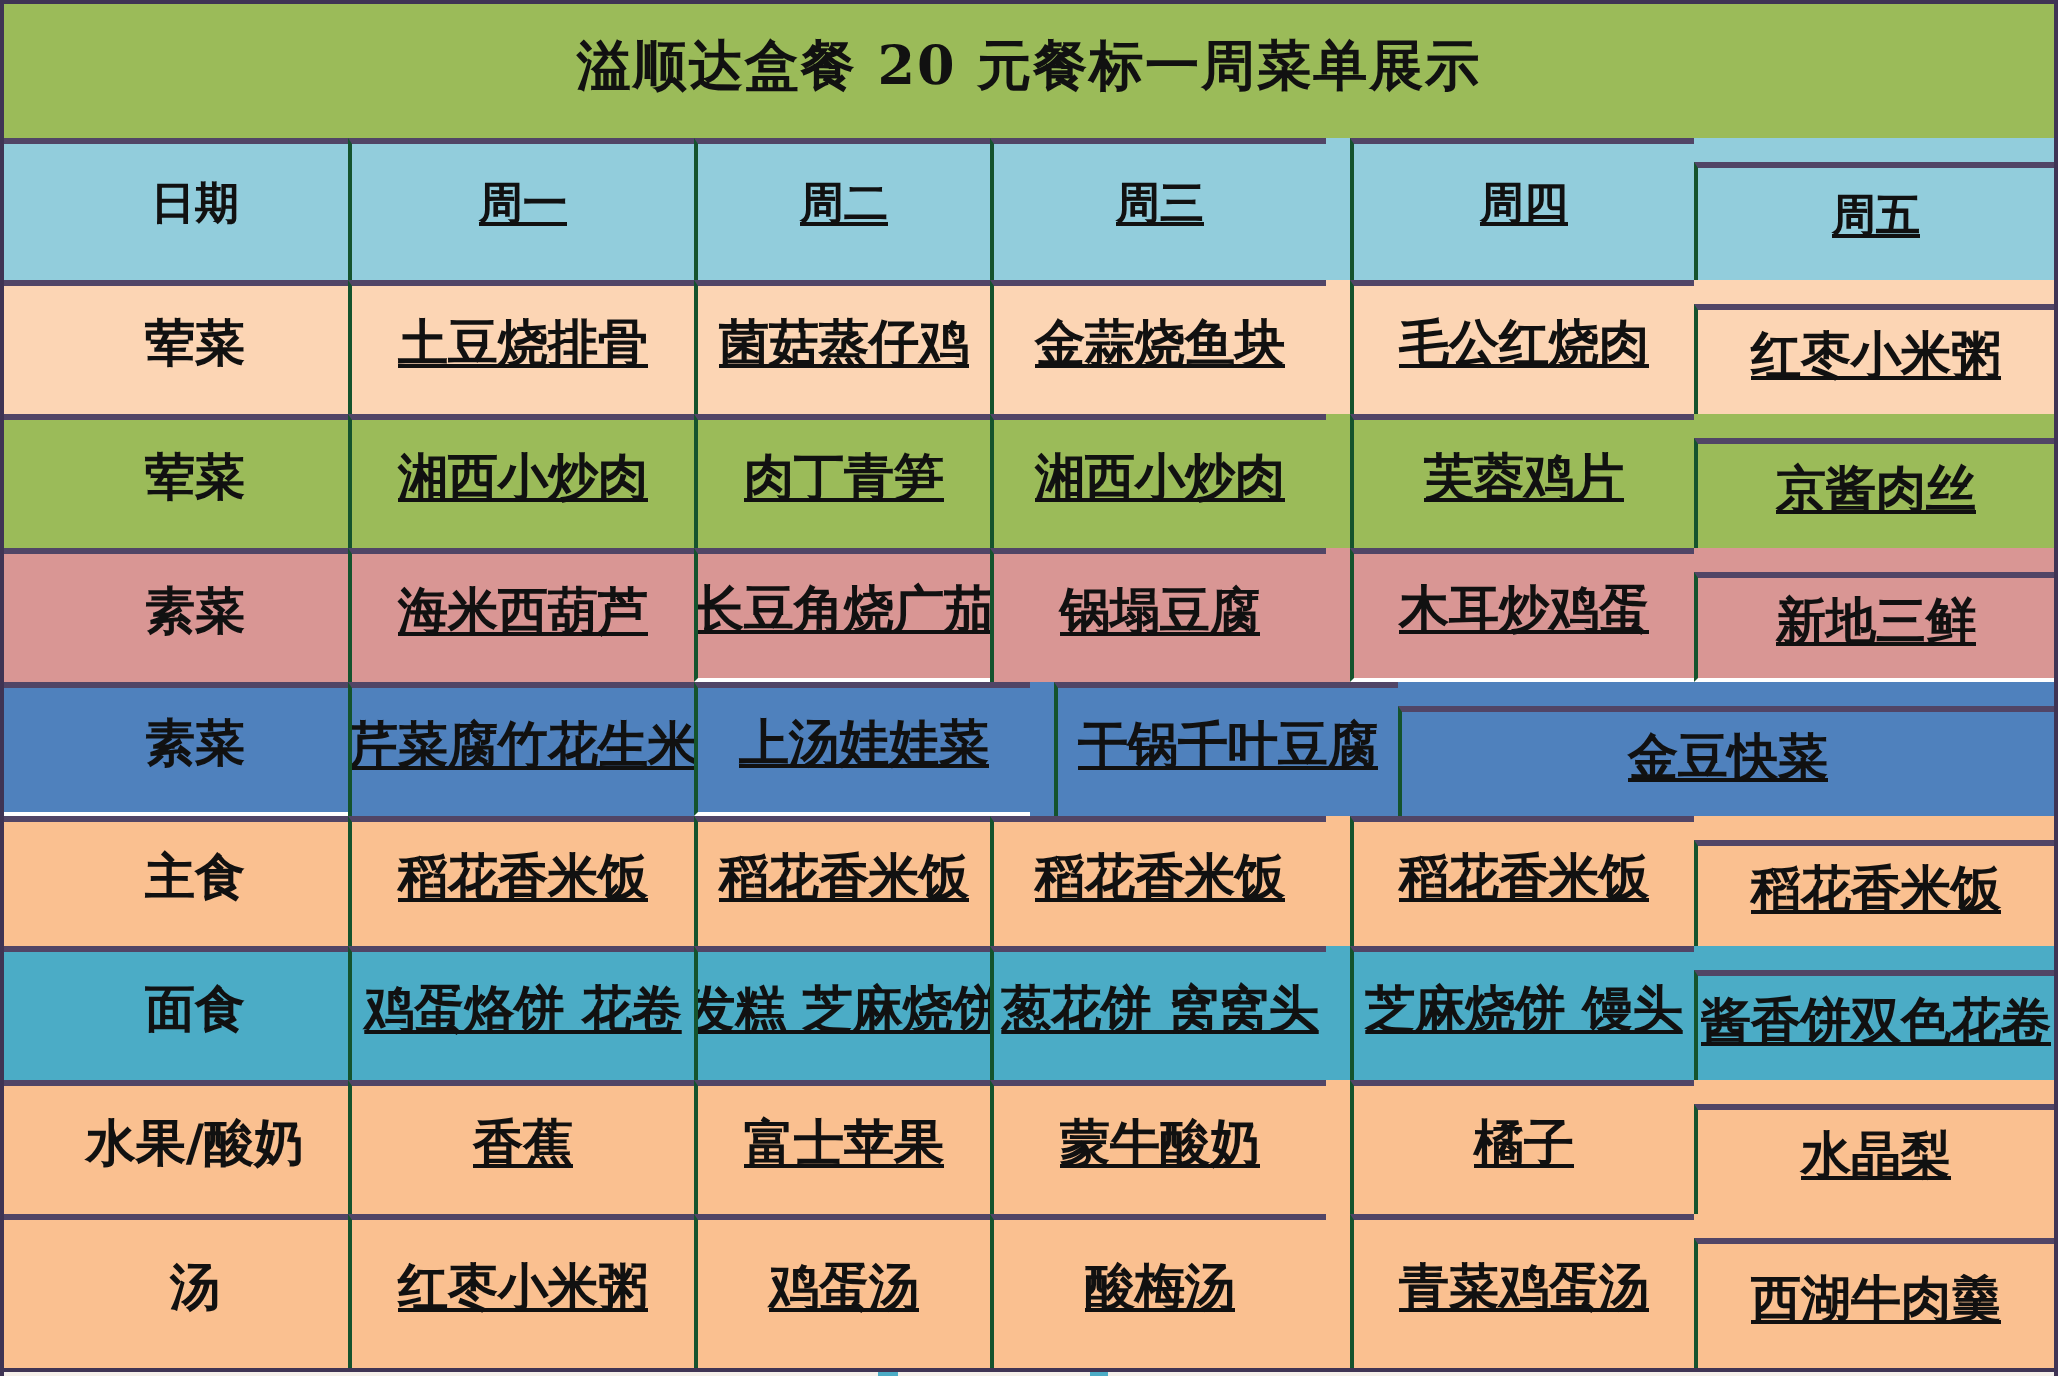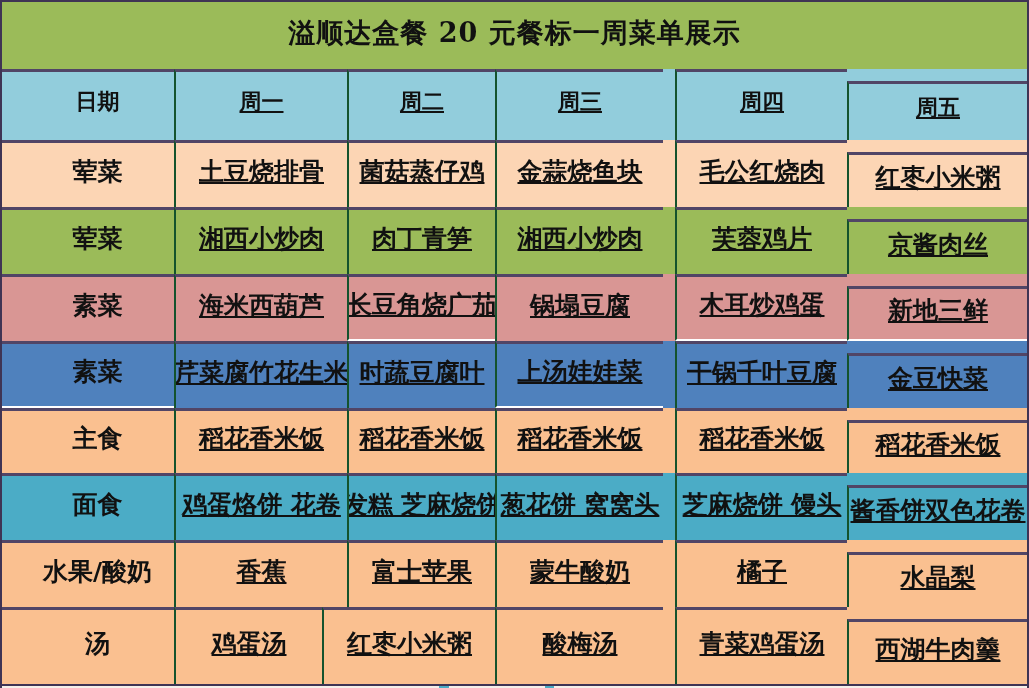--- a/index.html
+++ b/index.html
@@ -98,21 +98,20 @@
         <div class="cell c0">素菜</div>
         <div class="cell c1">海米西葫芦</div>
         <div class="cell c2">长豆角烧广茄</div>
         <div class="cell c3">锅塌豆腐</div>
         <div class="cell c4">木耳炒鸡蛋</div>
         <div class="cell c5">新地三鲜</div>
       </div>
       <div class="row bg-blue r3">
         <div class="cell c0">素菜</div>
         <div class="cell c1">芹菜腐竹花生米</div>
-        <div class="cell c2">时蔬豆腐叶</div>
         <div class="cell c3">上汤娃娃菜</div>
         <div class="cell c4">干锅千叶豆腐</div>
         <div class="cell c5">金豆快菜</div>
       </div>
       <div class="row bg-peachDeep r4">
         <div class="cell c0">主食</div>
         <div class="cell c1">稻花香米饭</div>
         <div class="cell c2">稻花香米饭</div>
         <div class="cell c3">稻花香米饭</div>
         <div class="cell c4">稻花香米饭</div>
@@ -129,22 +128,22 @@
       <div class="row bg-peachDeep r6">
         <div class="cell c0">水果/酸奶</div>
         <div class="cell c1">香蕉</div>
         <div class="cell c2">富士苹果</div>
         <div class="cell c3">蒙牛酸奶</div>
         <div class="cell c4">橘子</div>
         <div class="cell c5">水晶梨</div>
       </div>
       <div class="row bg-peachDeep r7">
         <div class="cell c0">汤</div>
+        <div class="cell c1">红枣小米粥</div>
         <div class="cell c2">鸡蛋汤</div>
-        <div class="cell c1">红枣小米粥</div>
         <div class="cell c3">酸梅汤</div>
         <div class="cell c4">青菜鸡蛋汤</div>
         <div class="cell c5">西湖牛肉羹</div>
       </div>
     </div>
 
   <div class="end-border"></div>
   <div class="bottom-strip">
     <div class="tick tick-a"></div>
     <div class="tick tick-b"></div>

